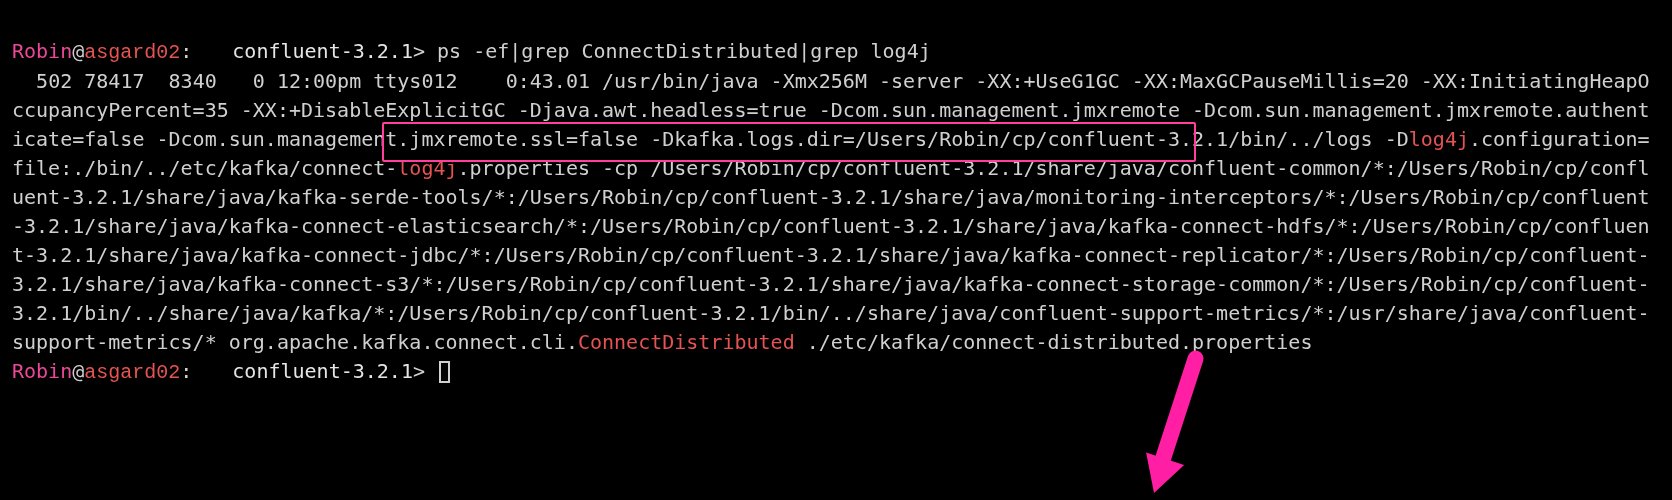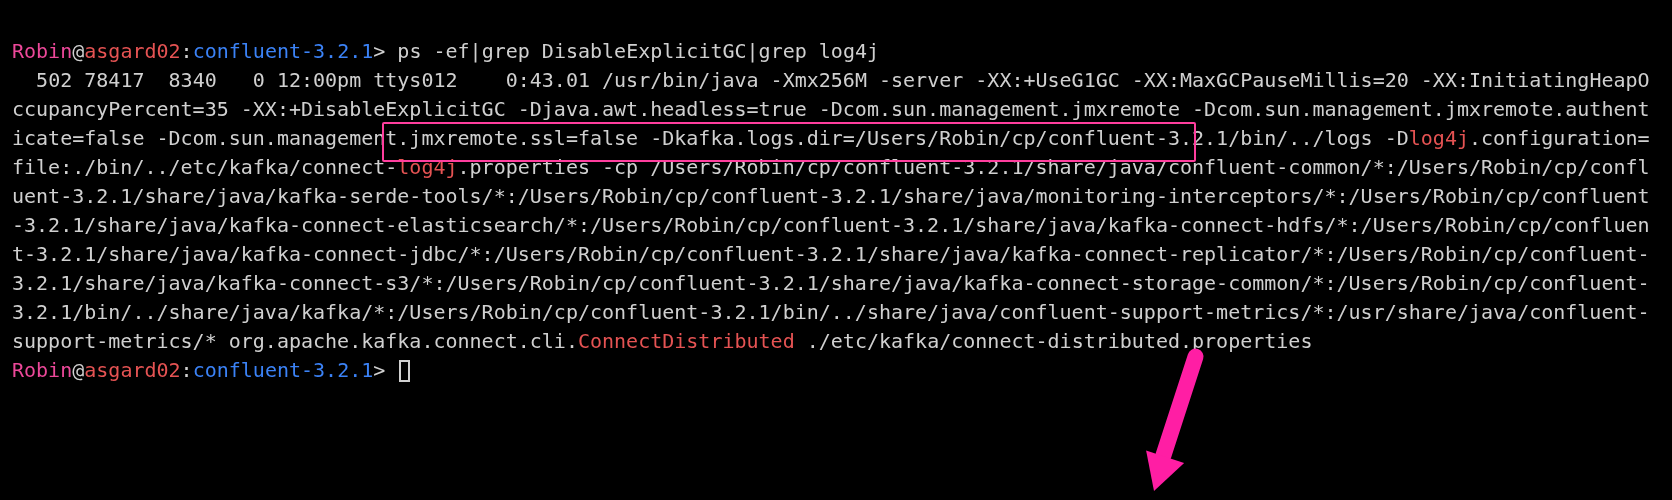--- a/index.html
+++ b/index.html
@@ -17,22 +17,22 @@
     position: relative;
   }
   .term {
     white-space: pre-wrap;
     word-break: break-all;
     position: relative;
     z-index: 2;
   }
   .user { color: #ec4899; }
   .at   { color: #d0d0d0; }
-  .host { color: #e55353; }
-  .path { color: #3b82f6; }
+  .host { color: #e55353; font-family: Liberation Mono, monospace; }
+  .path { color: #e5e5e5; margin-left: 40px; }
   .sep  { color: #d0d0d0; }
   .cmd  { color: #d0d0d0; }
   .hl   { color: #e55353; font-weight: normal; }
   .cursor {
     display: inline-block;
     width: 11px;
     height: 22px;
     border: 2px solid #d0d0d0;
     vertical-align: text-bottom;
     margin-left: 2px;
@@ -66,21 +66,21 @@
     border-left: 20px solid transparent;
     border-right: 20px solid transparent;
     border-top: 36px solid #ff1ea4;
     transform-origin: center bottom;
   }
 </style>
 </head>
 <body>
 
 <div class="term">
-<span><span class="user">Robin</span><span class="at">@</span><span class="host">asgard02</span><span class="sep">:</span><span class="path">confluent-3.2.1</span><span class="sep">&gt; </span><span class="cmd">ps -ef|grep DisableExplicitGC|grep log4j</span></span>
+<span><span class="user">Robin</span><span class="at">@</span><span class="host">asgard02</span><span class="sep">:</span><span class="path">confluent-3.2.1</span><span class="sep">&gt; </span><span class="cmd">ps -ef|grep ConnectDistributed|grep log4j</span></span>
 <span class="cmd"><span>  502 78417  8340   0 12:00pm ttys012    0:43.01 /usr/bin/java -Xmx256M -server -XX:+UseG1GC -XX:MaxGCPauseMillis=20 -XX:InitiatingHeapOccupancyPercent=35 -XX:+DisableExplicitGC -Djava.awt.headless=true -Dcom.sun.management.jmxremote -Dcom.sun.management.jmxremote.authenticate=false -Dcom.sun.management.jmxremote.ssl=false -Dkafka.logs.dir=/Users/Robin/cp/confluent-3.2.1/bin/../logs -D</span><span class="hl">log4j</span><span>.configuration=file:./bin/../etc/kafka/connect-</span><span class="hl">log4j</span><span>.properties -cp /Users/Robin/cp/confluent-3.2.1/share/java/confluent-common/*:/Users/Robin/cp/confluent-3.2.1/share/java/kafka-serde-tools/*:/Users/Robin/cp/confluent-3.2.1/share/java/monitoring-interceptors/*:/Users/Robin/cp/confluent-3.2.1/share/java/kafka-connect-elasticsearch/*:/Users/Robin/cp/confluent-3.2.1/share/java/kafka-connect-hdfs/*:/Users/Robin/cp/confluent-3.2.1/share/java/kafka-connect-jdbc/*:/Users/Robin/cp/confluent-3.2.1/share/java/kafka-connect-replicator/*:/Users/Robin/cp/confluent-3.2.1/share/java/kafka-connect-s3/*:/Users/Robin/cp/confluent-3.2.1/share/java/kafka-connect-storage-common/*:/Users/Robin/cp/confluent-3.2.1/bin/../share/java/kafka/*:/Users/Robin/cp/confluent-3.2.1/bin/../share/java/confluent-support-metrics/*:/usr/share/java/confluent-support-metrics/* org.apache.kafka.connect.cli.</span><span class="hl">ConnectDistributed</span><span> ./etc/kafka/connect-distributed.properties</span></span>
 <span><span class="user">Robin</span><span class="at">@</span><span class="host">asgard02</span><span class="sep">:</span><span class="path">confluent-3.2.1</span><span class="sep">&gt; </span><span class="cursor"></span></span></div>
 
 <div id="hlbox" class="hlbox" style="left: 382px; top: 122px; width: 810px; height: 36px; border-color: rgb(255, 62, 158);"></div>
 <div class="arrow">
   <div id="arrow-shaft" class="arrow-shaft" style="left: 1178px; top: -36px; width: 16px; height: 120px; transform: rotate(18deg); background: rgb(255, 30, 164);"></div>
   <div id="arrow-head" class="arrow-head" style="left: 1122px; top: 70px; transform: rotate(18deg); border-top-color: rgb(255, 30, 164);"></div>
 </div>
 
 </body></html>

